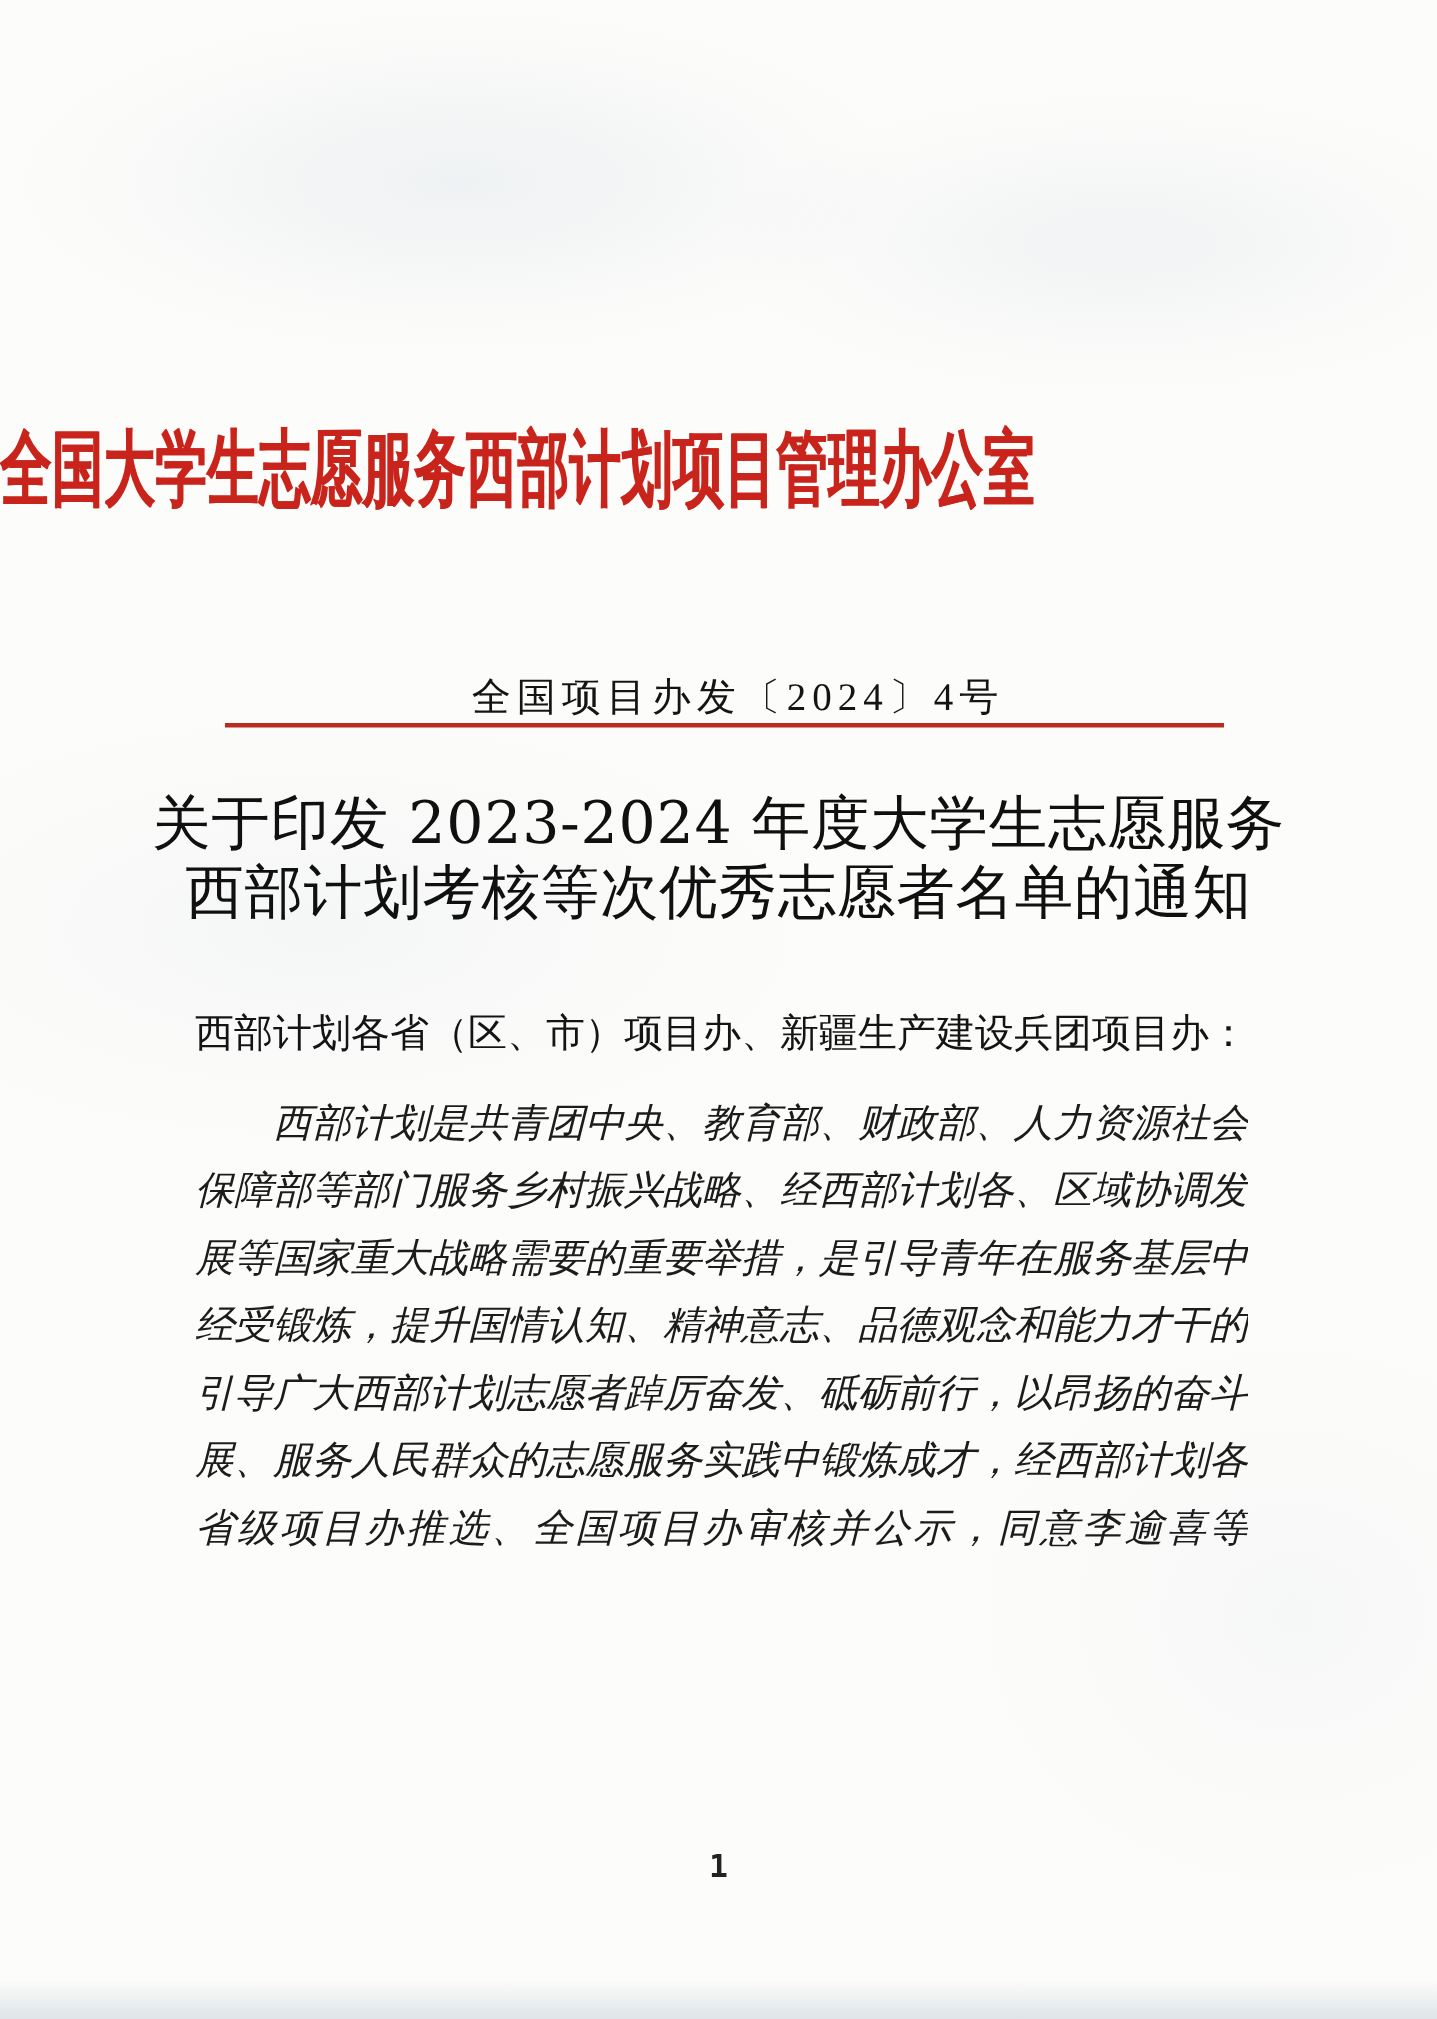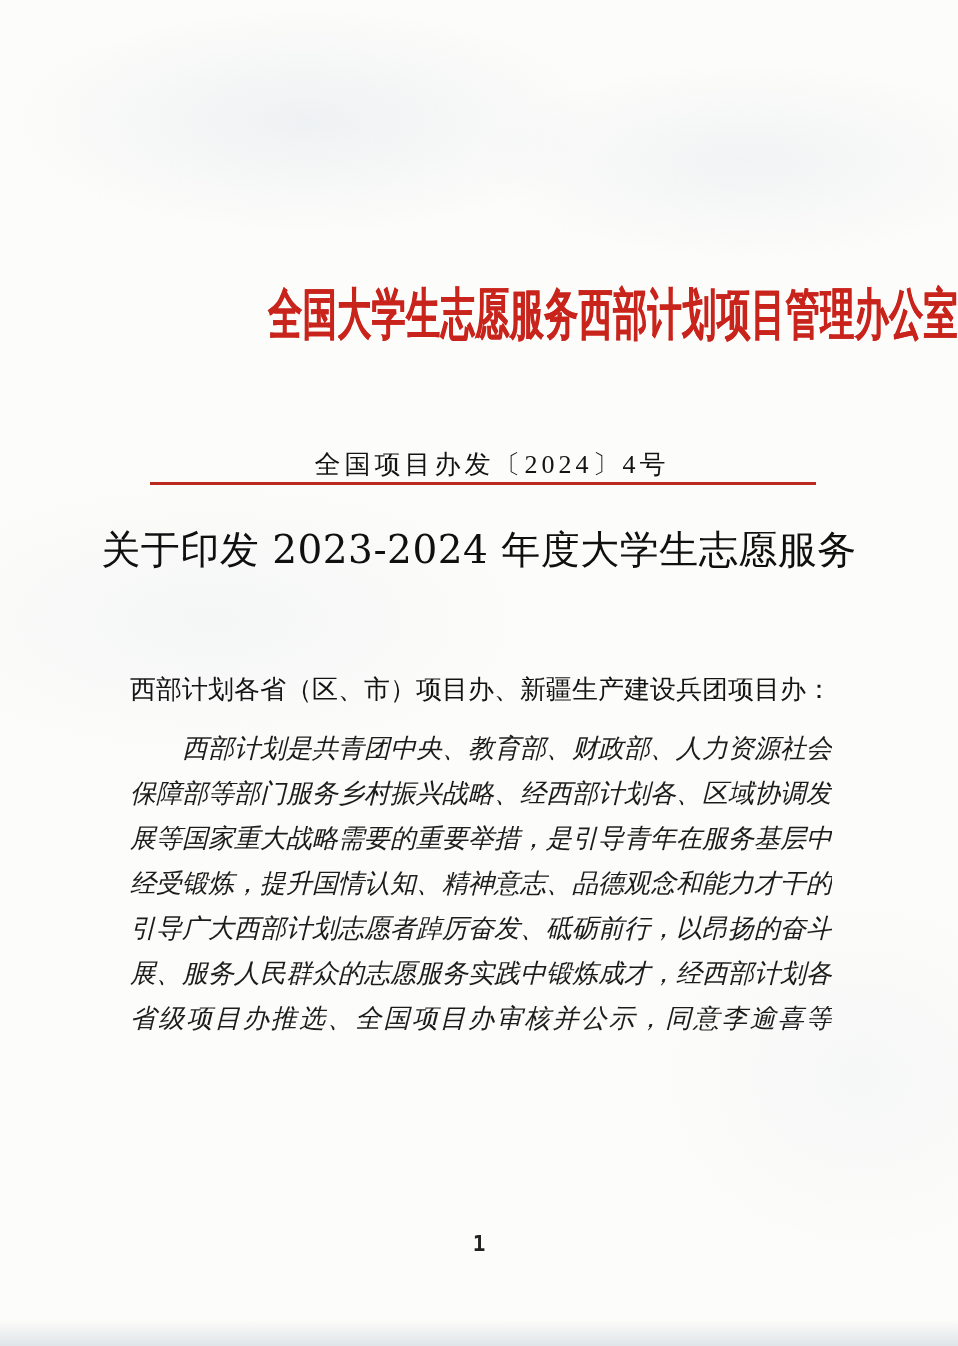--- a/index.html
+++ b/index.html
@@ -26,21 +26,21 @@
     height: 26px;
     background: linear-gradient(to bottom, rgba(206,215,224,0), rgba(199,209,219,0.55));
     pointer-events: none;
   }
 
   .red-header {
     position: absolute;
     top: 286px;
     left: 0;
     width: 100%;
-    text-align: right;
+    text-align: left;
     line-height: 1;
   }
   .red-header .stretch {
     display: inline-block;
     font-family: "DejaVu Serif", "Liberation Serif", serif;
     font-size: 34px;
     font-weight: 700;
     color: #c9241c;
     letter-spacing: 0.5px;
     transform: scaleY(1.62);
@@ -138,20 +138,21 @@
   <div class="red-header">
     <span class="stretch">全国大学生志愿服务西部计划项目管理办公室</span>
   </div>
 
   <div class="doc-number">全国项目办发〔2024〕4号</div>
 
   <div class="red-rule"></div>
 
   <h1 class="doc-title">
     <span>关于印发 2023-2024 年度大学生志愿服务</span><br>
+    <span>西部计划考核等次优秀志愿者名单的通知</span>
   </h1>
 
   <div class="body-block">
     <p class="salutation">西部计划各省（区、市）项目办、新疆生产建设兵团项目办：</p>
 
     <div class="para-line indent">西部计划是共青团中央、教育部、财政部、人力资源社会</div>
     <div class="para-line">保障部等部门服务乡村振兴战略、经西部计划各、区域协调发</div>
     <div class="para-line">展等国家重大战略需要的重要举措，是引导青年在服务基层中</div>
     <div class="para-line">经受锻炼，提升国情认知、精神意志、品德观念和能力才干的</div>
     <div class="para-line">引导广大西部计划志愿者踔厉奋发、砥砺前行，以昂扬的奋斗</div>

